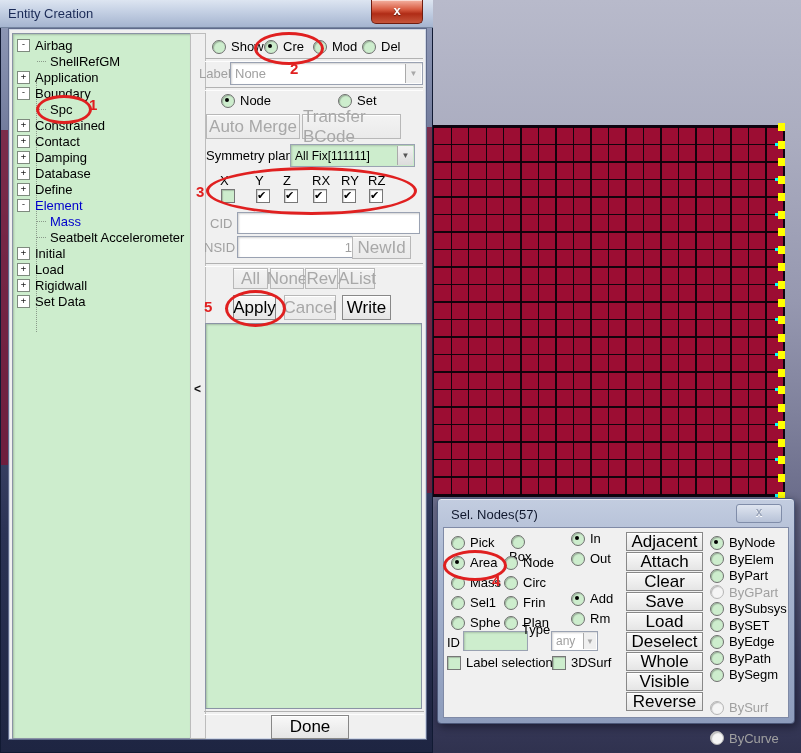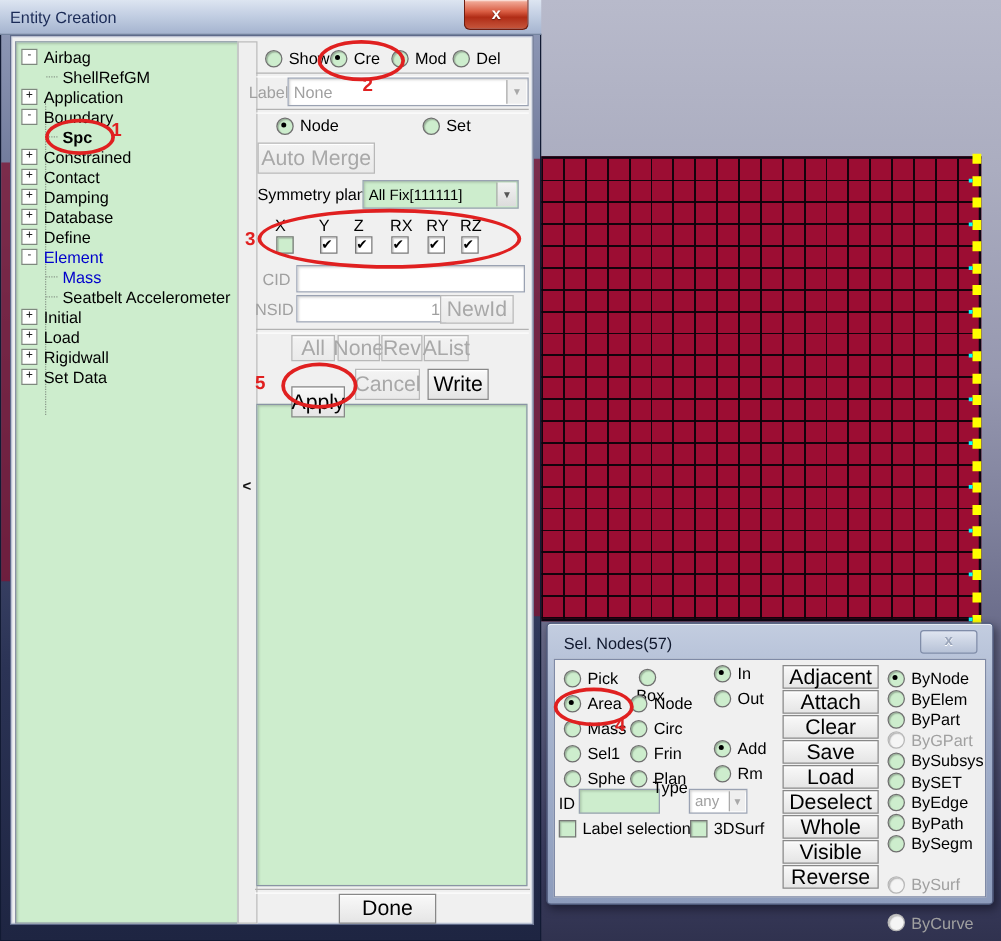--- a/index.html
+++ b/index.html
@@ -165,21 +165,21 @@
         <div class="titem" style="left: 4px; top: 36px;">
           <span class="pm">+</span>
           <span class="lbl">Application</span>
         </div>
         <div class="titem" style="left: 4px; top: 52px;">
           <span class="pm">-</span>
           <span class="lbl">Boundary</span>
         </div>
         <div class="titem" style="left: 24px; top: 68px;">
           <span class="dash"></span>
-          <span class="lbl" style="font-weight: bold;">Spc</span>
+          <span class="lbl" style="font-weight: normal;">Spc</span>
         </div>
         <div class="titem" style="left: 4px; top: 84px;">
           <span class="pm">+</span>
           <span class="lbl">Constrained</span>
         </div>
         <div class="titem" style="left: 4px; top: 100px;">
           <span class="pm">+</span>
           <span class="lbl">Contact</span>
         </div>
         <div class="titem" style="left: 4px; top: 116px;">
@@ -275,37 +275,38 @@
       </div>
       <div class="radio-row" style="left: 221px; top: 93px;">
         <span class="rdot sel"></span>
         <span class="lbl">Node</span>
       </div>
       <div class="radio-row" style="left: 338px; top: 93px;">
         <span class="rdot"></span>
         <span class="lbl">Set</span>
       </div>
       <div class="btn disb" style="left: 206px; top: 114px; width: 92px; height: 23px;">Auto Merge</div>
+      <div class="btn disb" style="left: 302px; top: 114px; width: 97px; height: 23px;">Transfer BCode</div>
       <div class="txt" style="left: 220px; top: 173px;">X</div>
       <div class="cbox" style="position: absolute; left: 221px; top: 189px;"></div>
       <div class="txt" style="left: 255px; top: 173px;">Y</div>
       <div class="cbox chk" style="position: absolute; left: 256px; top: 189px;"></div>
       <div class="txt" style="left: 283px; top: 173px;">Z</div>
       <div class="cbox chk" style="position: absolute; left: 284px; top: 189px;"></div>
       <div class="txt" style="left: 312px; top: 173px;">RX</div>
       <div class="cbox chk" style="position: absolute; left: 313px; top: 189px;"></div>
       <div class="txt" style="left: 341px; top: 173px;">RY</div>
       <div class="cbox chk" style="position: absolute; left: 342px; top: 189px;"></div>
       <div class="txt" style="left: 368px; top: 173px;">RZ</div>
       <div class="cbox chk" style="position: absolute; left: 369px; top: 189px;"></div>
       <div class="btn disb" style="left: 233px; top: 268px; width: 33px; height: 19px;">All</div>
       <div class="btn disb" style="left: 270px; top: 268px; width: 32px; height: 19px;">None</div>
       <div class="btn disb" style="left: 305px; top: 268px; width: 31px; height: 19px;">Rev</div>
       <div class="btn disb" style="left: 339px; top: 268px; width: 34px; height: 19px;">AList</div>
-      <div class="btn" style="left: 233px; top: 309px; width: 41px; height: 23px;">Apply</div>
+      <div class="btn" style="left: 233px; top: 295px; width: 41px; height: 23px;">Apply</div>
       <div class="btn disb" style="left: 284px; top: 295px; width: 50px; height: 23px;">Cancel</div>
       <div class="btn" style="left: 342px; top: 295px; width: 47px; height: 23px;">Write</div>
     </div>
 
   <div id="seldlg">
     <span class="tname">Sel. Nodes(57)</span>
     <div id="sdclose">
       <span>x</span>
     </div>
     <div id="sdbody"></div>

